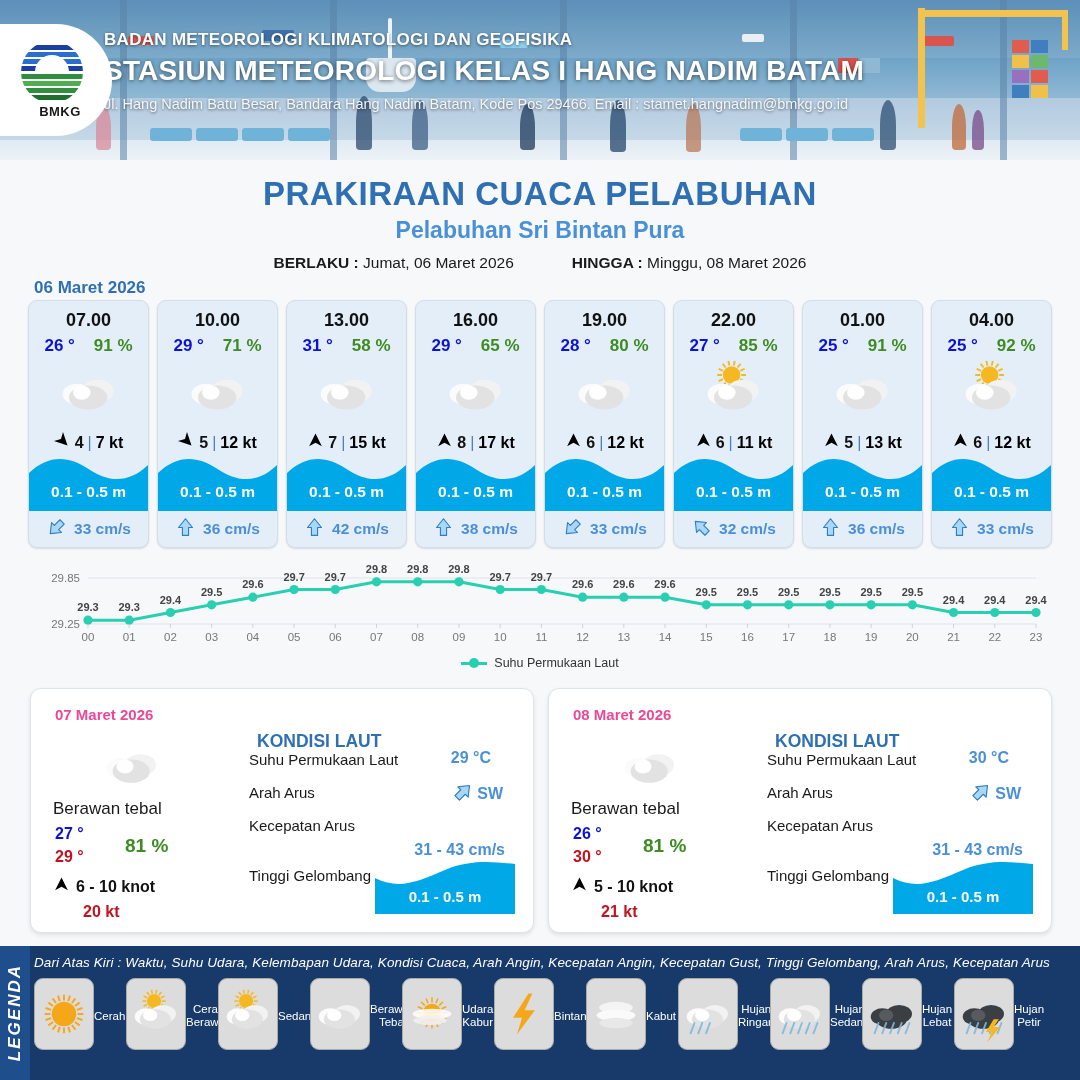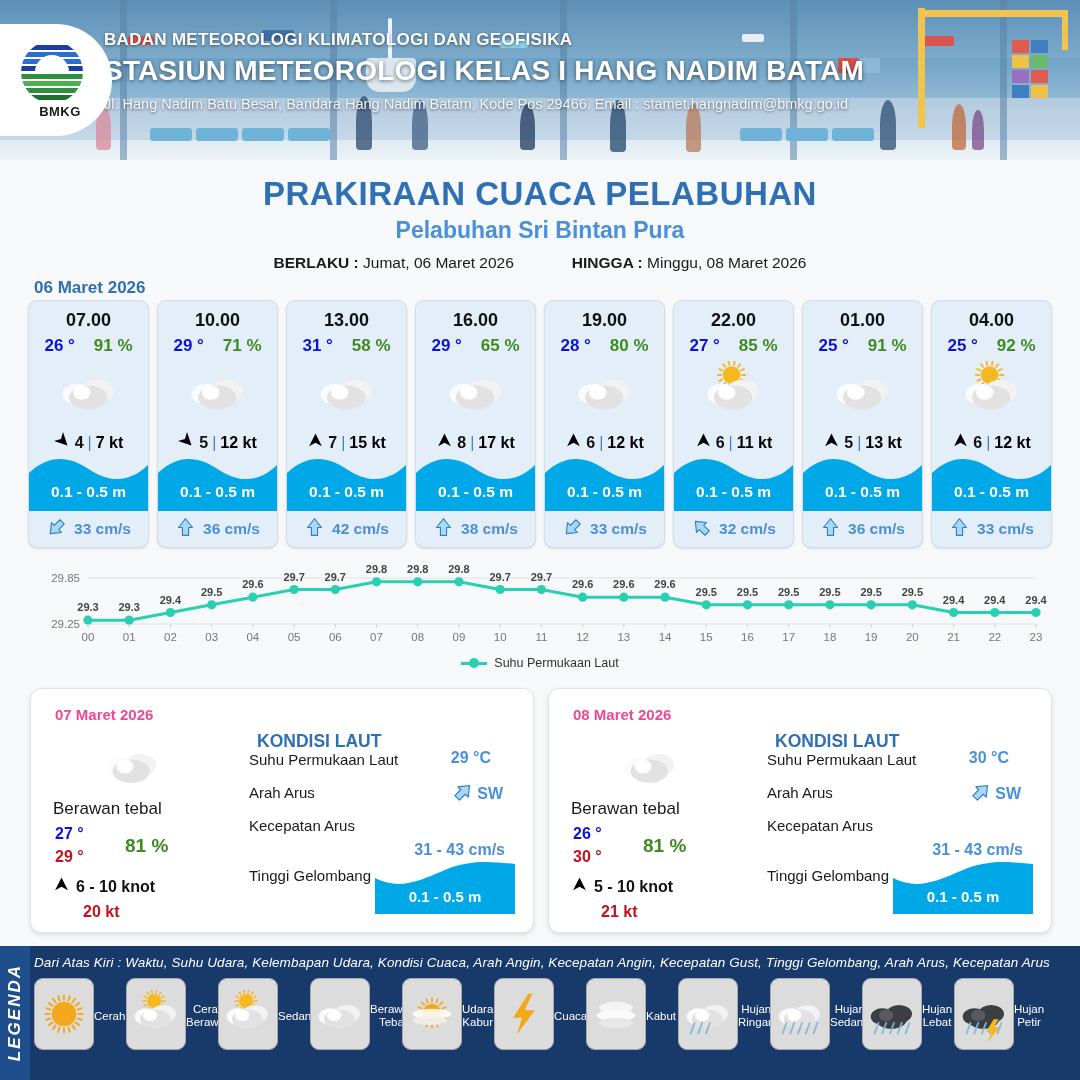--- a/index.html
+++ b/index.html
@@ -931,21 +931,21 @@
   </svg>
         </div>
     <div class="lg-cap">Udara Kabur</div>
       </div>
       <div class="lg-item">
     <div class="lg-box">
           <svg viewBox="0 0 90 80" width="58" height="56">
     <polygon points="52,8 28,46 42,46 34,72 62,34 46,34 58,8" fill="#f5a71a"></polygon>
   </svg>
         </div>
-    <div class="lg-cap">Cuaca</div>
+    <div class="lg-cap">Bintan</div>
       </div>
       <div class="lg-item">
     <div class="lg-box">
           <svg viewBox="0 0 90 80" width="58" height="56">
     <ellipse cx="45" cy="30" rx="26" ry="9" fill="#f4f4f4"></ellipse>
     <ellipse cx="45" cy="42" rx="30" ry="9" fill="#fafafa"></ellipse>
     <ellipse cx="45" cy="54" rx="26" ry="8" fill="#e8e8e8"></ellipse>
   </svg>
         </div>
     <div class="lg-cap">Kabut</div>

